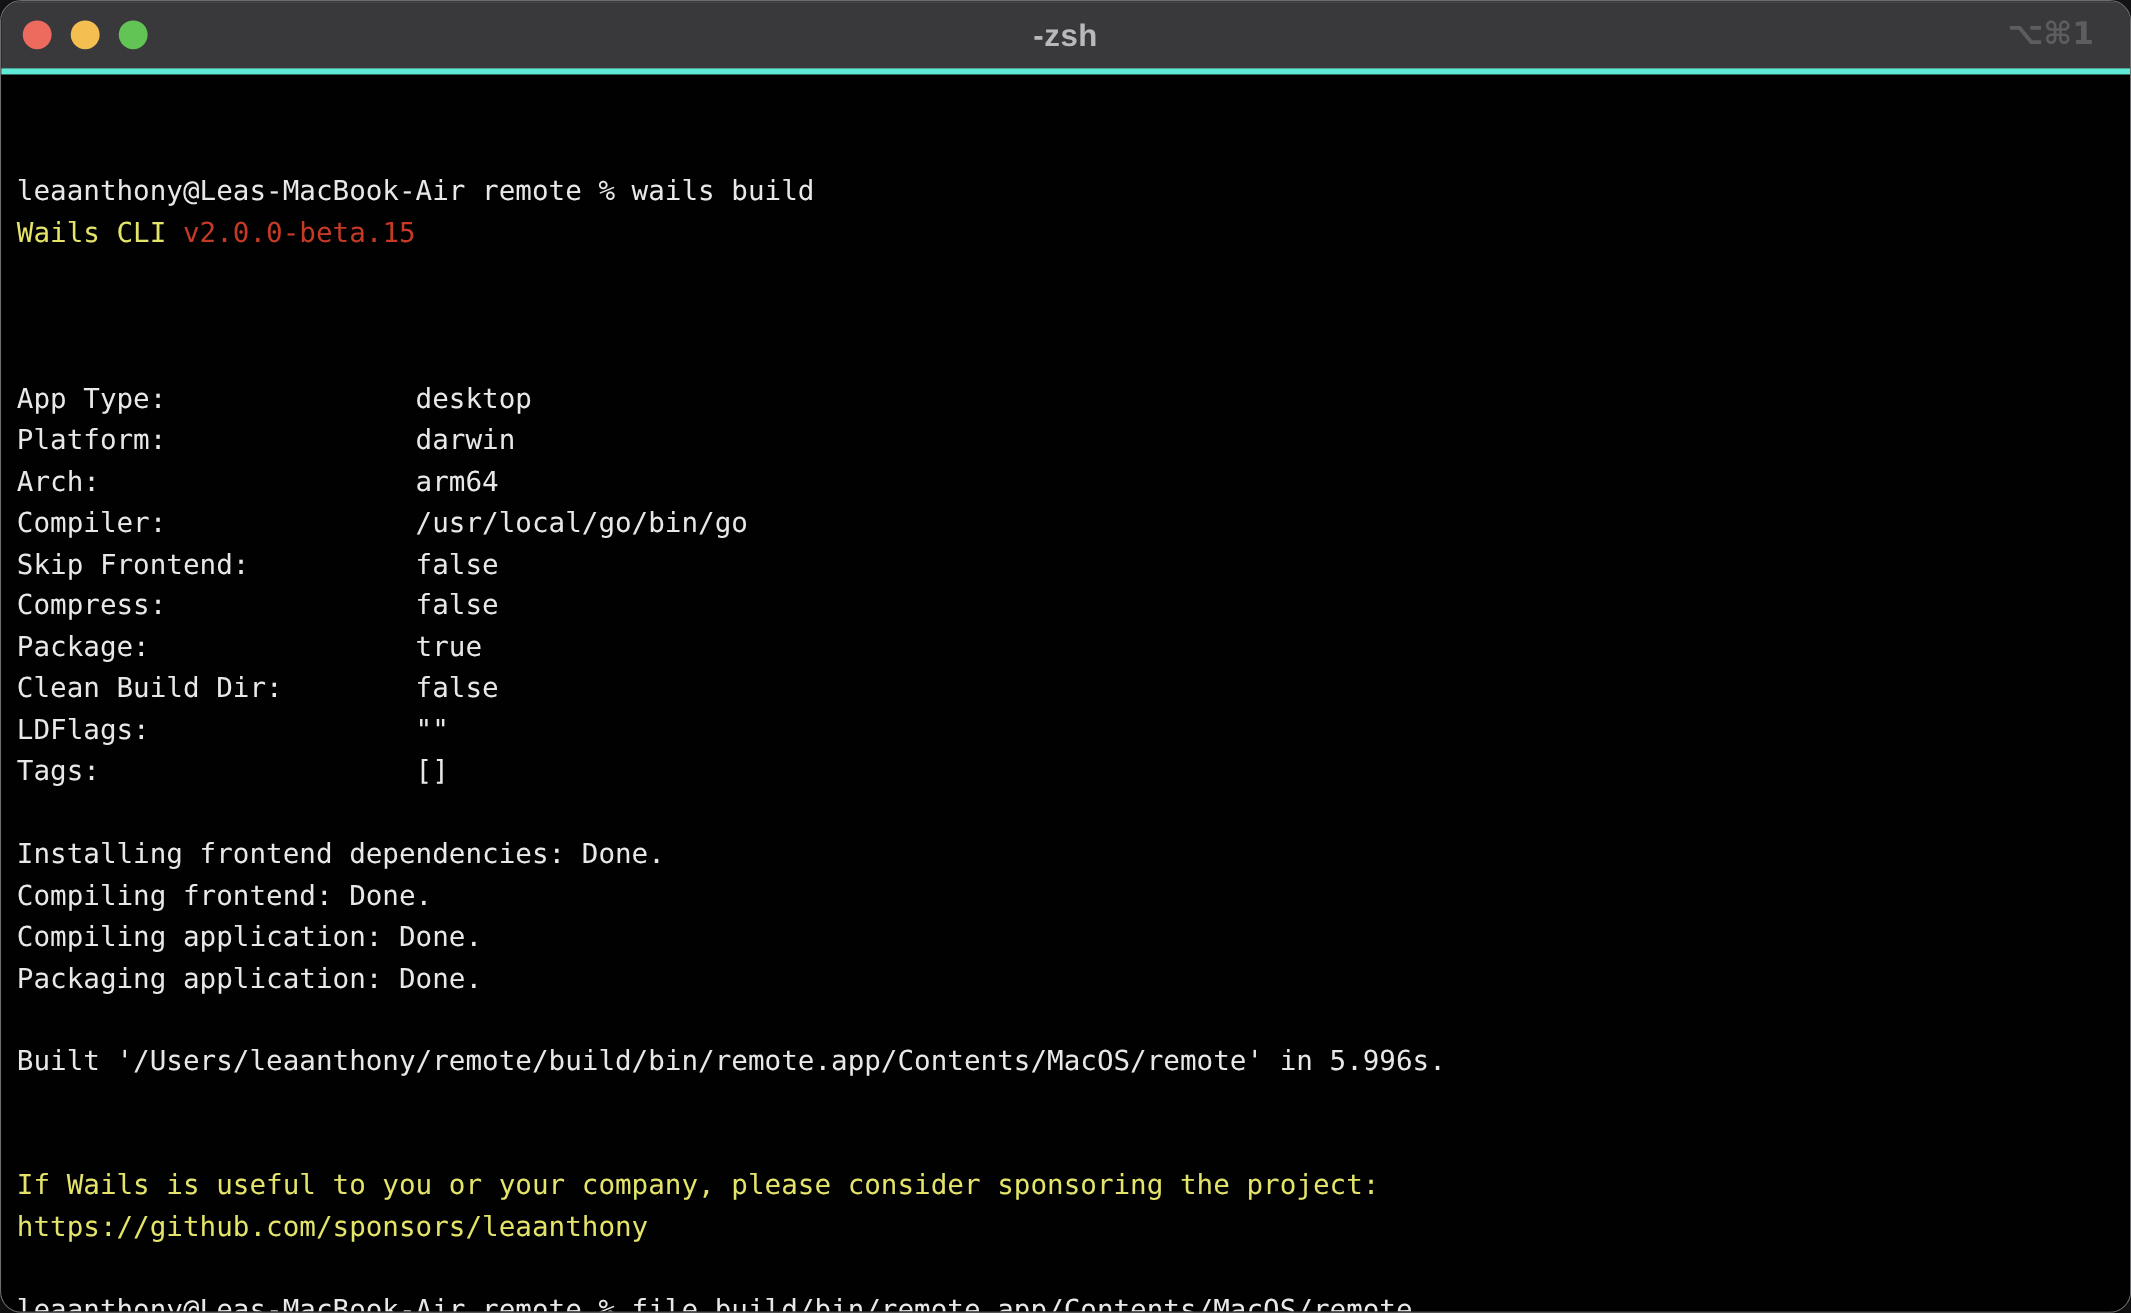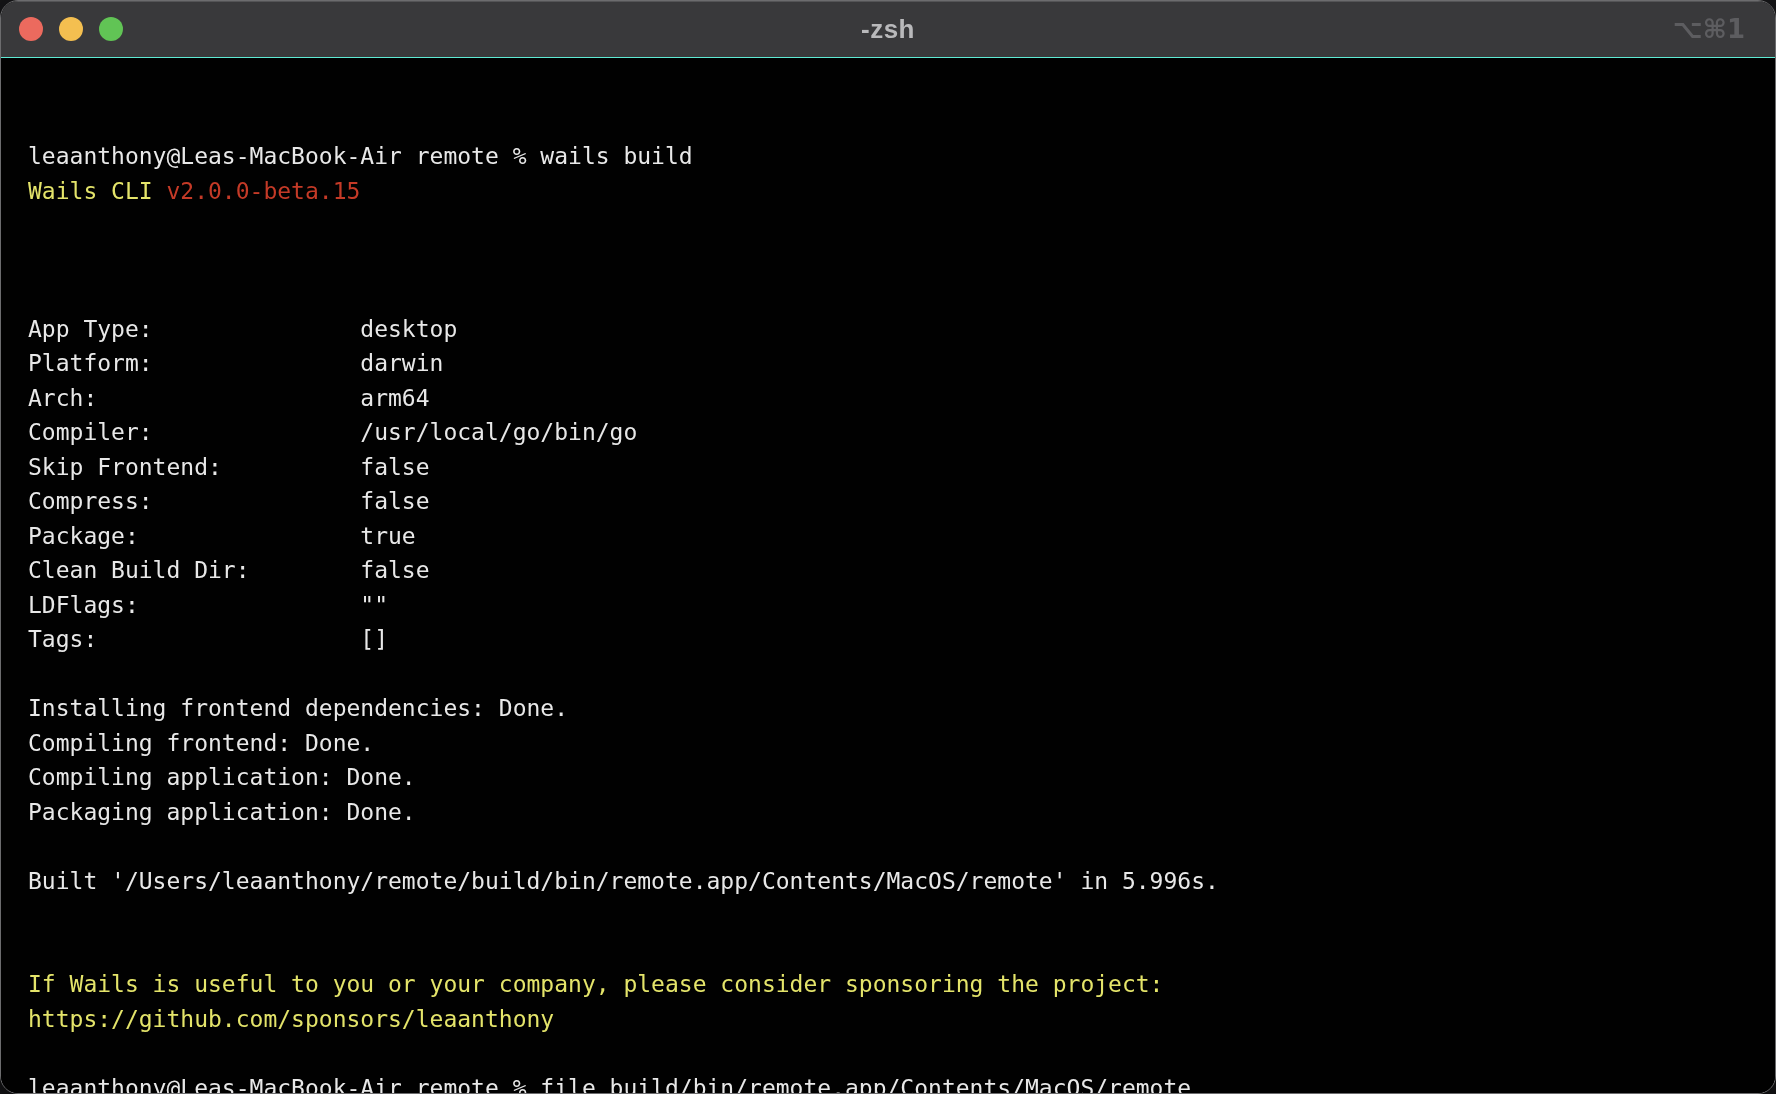--- a/index.html
+++ b/index.html
@@ -24,21 +24,21 @@
   }
   .titlebar {
     flex: 0 0 56px;
     height: 56px;
     background: #39393b;
     position: relative;
     display: flex;
     align-items: center;
     justify-content: center;
     box-shadow: inset 0 1px 0 rgba(255,255,255,0.14);
-    border-bottom: 1px solid #5eead4;
+    border-bottom: 5px solid #5eead4;
   }
   .traffic {
     position: absolute;
     left: 18px;
     top: 16px;
     display: flex;
     gap: 16px;
   }
   .tl {
     width: 24px;
@@ -60,21 +60,21 @@
     height: 56px;
     display: flex;
     align-items: center;
     font-family: "DejaVu Sans", sans-serif;
     font-weight: bold;
     font-size: 26px;
     color: #5d5d60;
   }
   .screen {
     flex: 1 1 auto;
-    padding: 12px 8px 0 27px;
+    padding: 12px 8px 0 13px;
     font-family: "DejaVu Sans Mono", monospace;
     font-size: 23px;
     line-height: 34.5px;
     white-space: pre;
     overflow: hidden;
   }
   .t-line {
     height: 34.5px;
   }
 </style>

